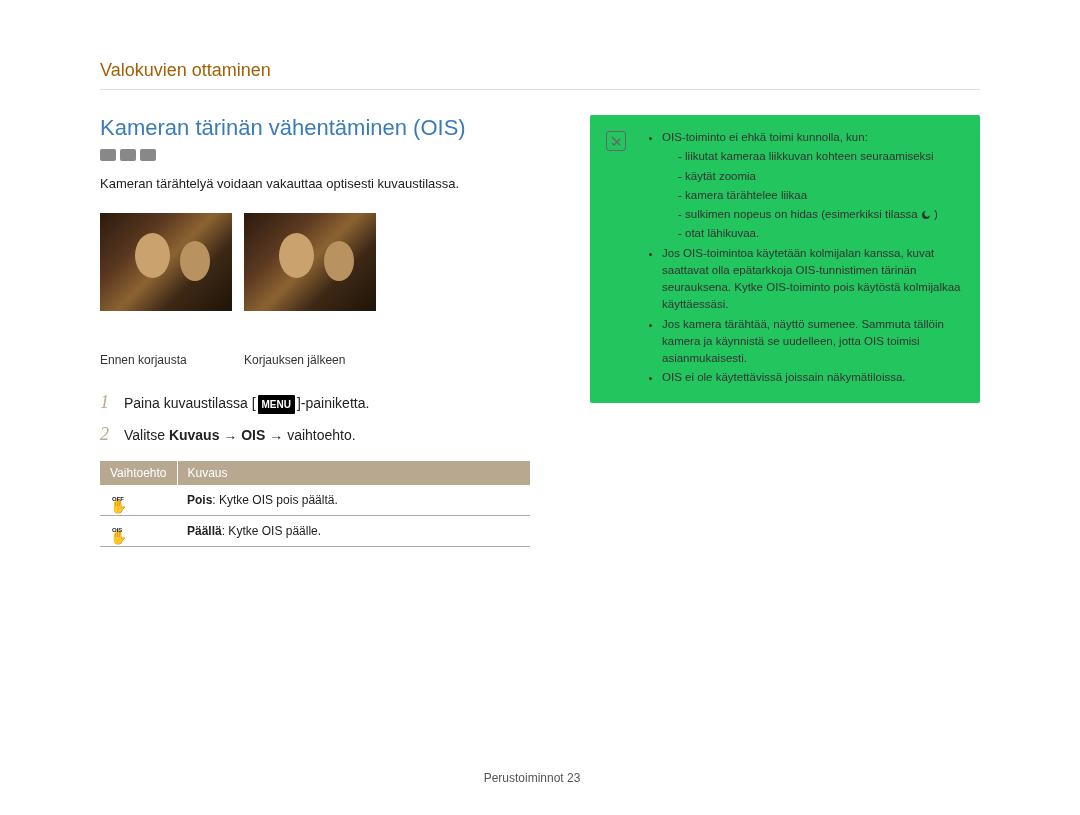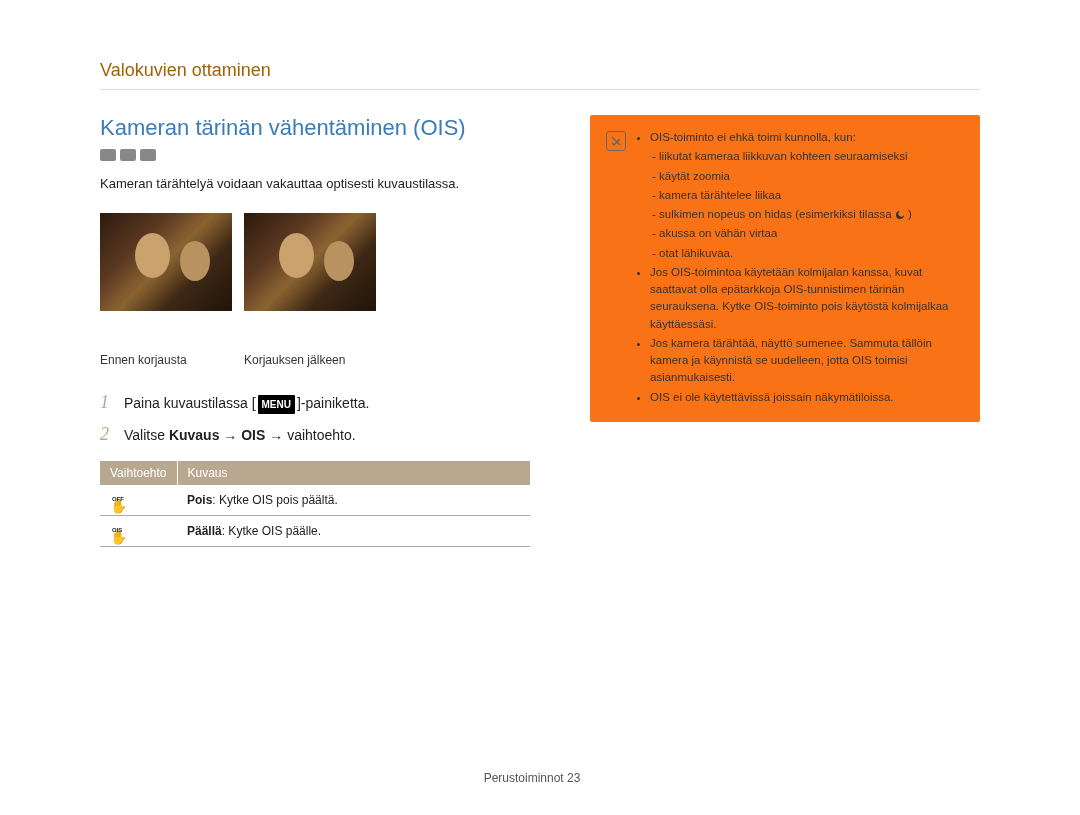--- a/index.html
+++ b/index.html
@@ -190,25 +190,25 @@
     
     .hand-icon-label {
       font-size: 6px;
       font-weight: bold;
       position: absolute;
       bottom: -2px;
       left: 2px;
     }
     
     .note-box {
-      background: #f97316;
+      background: #22c55e;
       padding: 14px 16px;
       border-radius: 2px;
       display: flex;
-      gap: 10px;
+      gap: 22px;
     }
     
     .note-icon {
       width: 20px;
       height: 20px;
       border: 1.5px solid #666;
       border-radius: 3px;
       display: flex;
       align-items: center;
       justify-content: center;
@@ -225,21 +225,21 @@
       line-height: 1.5;
       color: #333;
     }
     
     .note-list li {
       margin-bottom: 2px;
     }
     
     .note-sublist {
       list-style: none;
-      margin-left: 2px;
+      margin-left: 16px;
       margin-top: 2px;
     }
     
     .note-sublist li::before {
       content: "- ";
     }
     
     .moon-icon {
       display: inline-block;
       width: 10px;
@@ -372,21 +372,20 @@
             <span>OIS-toiminto ei ehkä toimi kunnolla, kun:</span>
             <ul class="note-sublist">
               <li>liikutat kameraa liikkuvan kohteen seuraamiseksi</li>
               <li>käytät zoomia</li>
               <li>kamera tärähtelee liikaa</li>
               <li>
                 <span>sulkimen nopeus on hidas (esimerkiksi tilassa </span><svg class="moon-icon" viewBox="0 0 10 10">
                     <path d="M5 1 A4 4 0 1 0 9 5 A3 3 0 1 1 5 1" fill="#333"></path>
                   </svg> )
               </li>
-              <li>akussa on vähän virtaa</li>
               <li>otat lähikuvaa.</li>
             </ul>
           </li>
           <li>Jos OIS-toimintoa käytetään kolmijalan kanssa, kuvat saattavat olla epätarkkoja OIS-tunnistimen tärinän seurauksena. Kytke OIS-toiminto pois käytöstä kolmijalkaa käyttäessäsi.</li>
           <li>Jos kamera tärähtää, näyttö sumenee. Sammuta tällöin kamera ja käynnistä se uudelleen, jotta OIS toimisi asianmukaisesti.</li>
           <li>OIS ei ole käytettävissä joissain näkymätiloissa.</li>
         </ul>
       </div>
     </div>
   </div>

